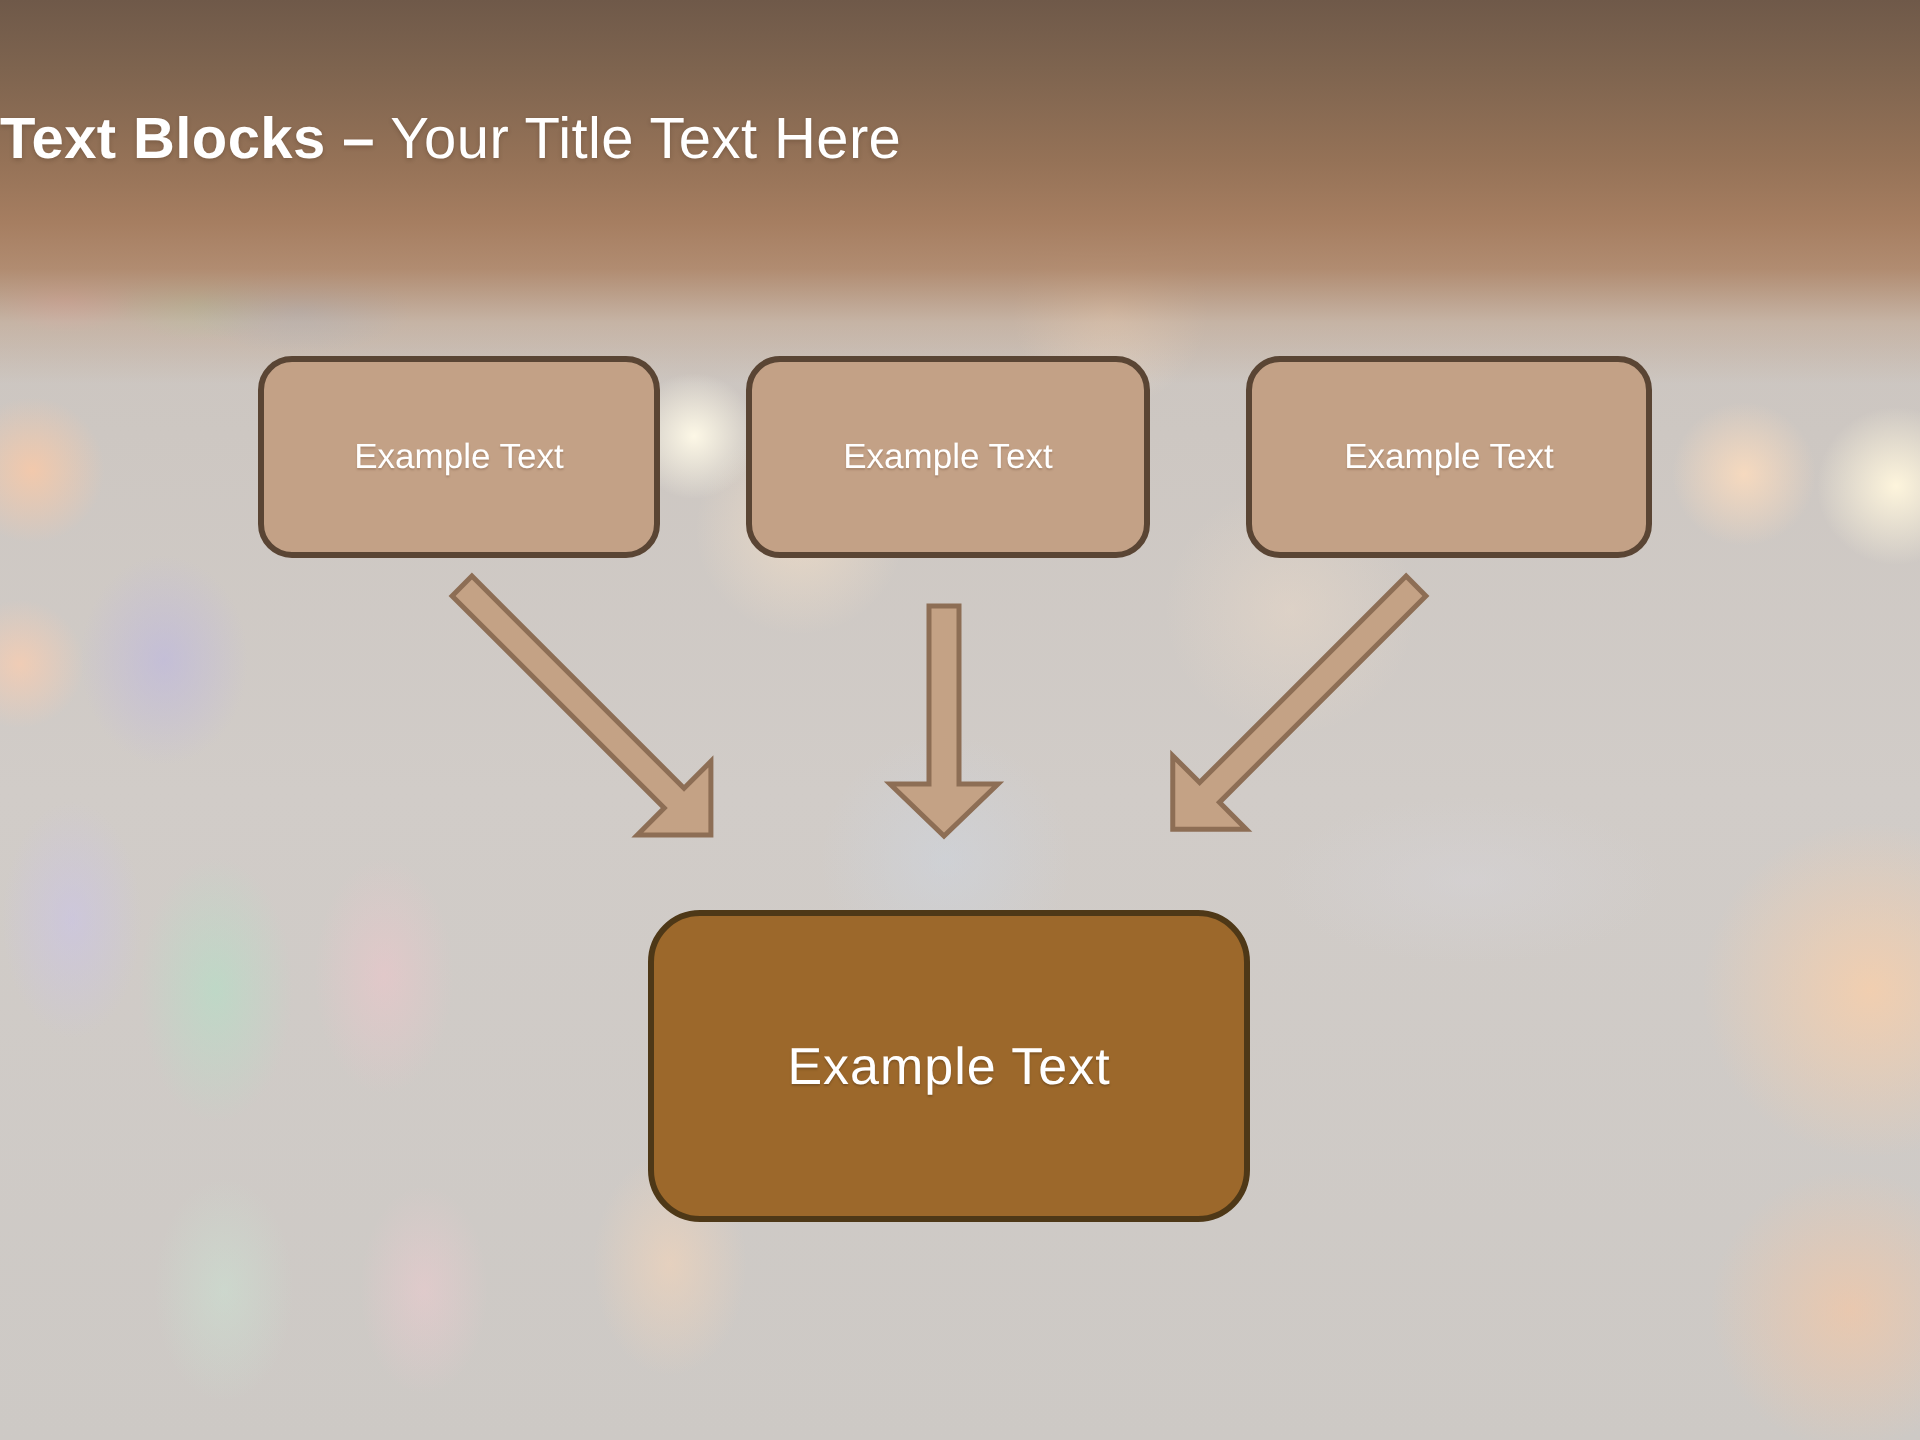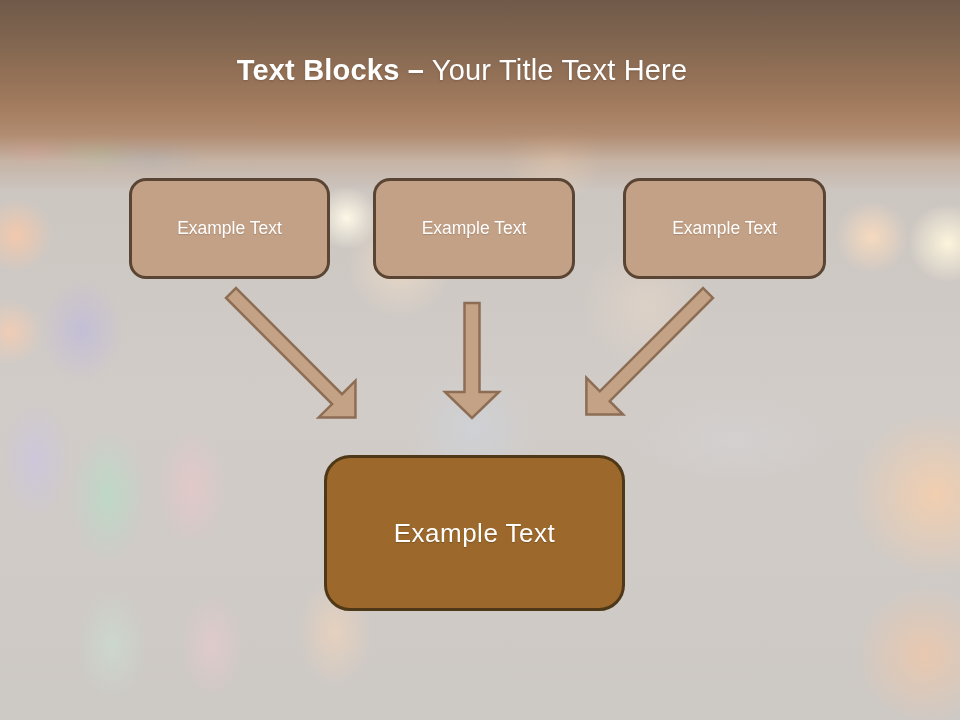--- a/index.html
+++ b/index.html
@@ -46,25 +46,24 @@
       var(--header-top,#6f5949) 0%,
       #7e644f 18%,
       #957257 42%,
       var(--header-mid,#a67e61) 58%,
       rgba(173,132,102,.88) 70%,
       rgba(190,158,132,.45) 84%,
       rgba(203,182,164,0) 100%);
   }
   .title{
     position:absolute;top:54px;left:0;width:828px;
-    text-align:center;color:var(--title-color,#fff);
+    color:var(--title-color,#fff);
     font-size:29px;letter-spacing:.2px;
     text-shadow:0 1px 2px rgba(60,40,25,.25);
     white-space:nowrap;
-    padding-left:48px;
   }
   .title .bold{font-weight:700;}
   .title .regular{font-weight:400;}
 
   
   .tbox{
     position:absolute;top:178px;width:201px;height:101px;
     background:var(--box-fill,#c3a186);
     border:3px solid var(--box-border,#5a4534);
     border-radius:17px;box-sizing:border-box;

